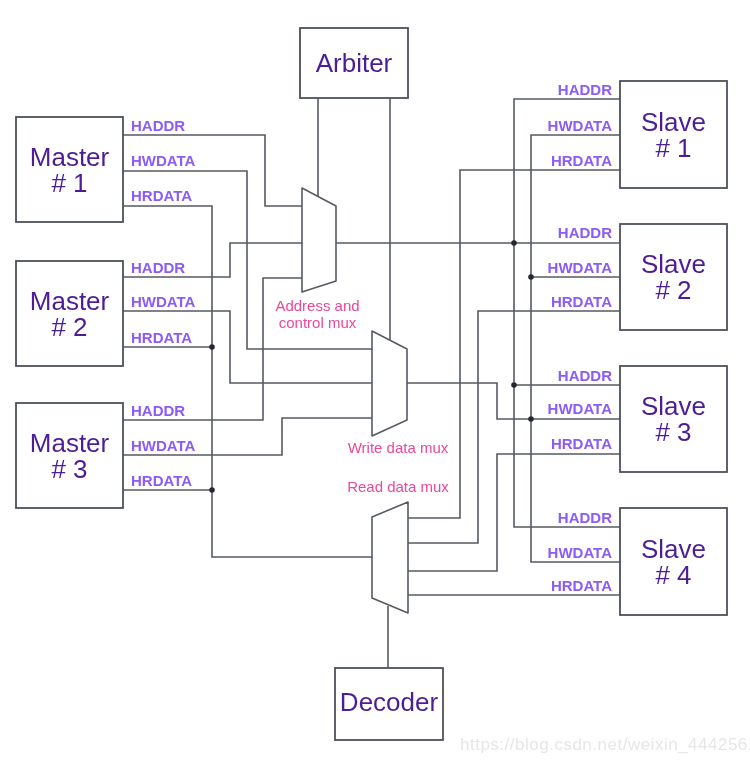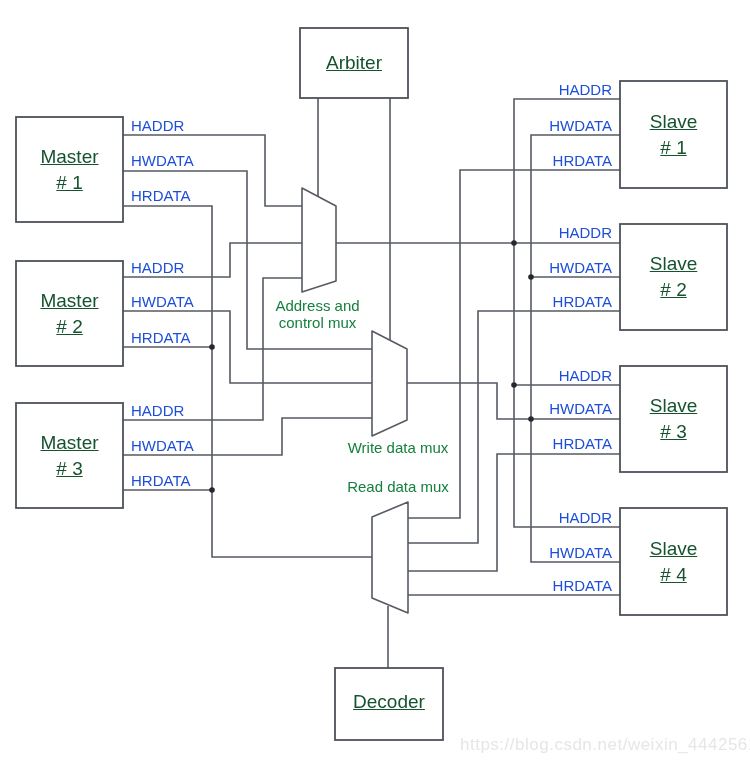--- a/index.html
+++ b/index.html
@@ -4,29 +4,29 @@
 <style>
   html,body{margin:0;padding:0;background:#ffffff;}
   .stage{
     position:relative;width:750px;height:764px;background:#ffffff;overflow:hidden;
     font-family:"Liberation Sans",sans-serif;
   }
   .stage svg{position:absolute;left:0;top:0;}
   .lbl{position:absolute;color:#3a4150;}
   .blabel{
     display:flex;align-items:center;justify-content:center;text-align:center;
-    white-space:pre-line;font-size:19px;line-height:26px;color:#14532d;text-decoration:underline;
+    white-space:pre-line;font-size:26px;line-height:26px;color:#4c1d95;
   }
   .sig{
-    font-weight:normal;font-size:15px;line-height:15px;color:#1d4ed8;
+    font-weight:bold;font-size:15px;line-height:15px;color:#8b5cf6;
     white-space:nowrap;
   }
   .sig.right{width:100px;text-align:right;}
   .muxlabel{
-    font-size:15px;line-height:17px;color:#15803d;text-align:center;white-space:pre-line;
+    font-size:15px;line-height:17px;color:#ec4899;text-align:center;white-space:pre-line;
   }
   .watermark{
     position:absolute;left:460px;top:735px;width:280px;text-align:right;
     font-size:17px;color:#e6e6e6;letter-spacing:0.5px;white-space:nowrap;
   }
 </style>
 </head>
 <body>
 
 <div class="stage">

